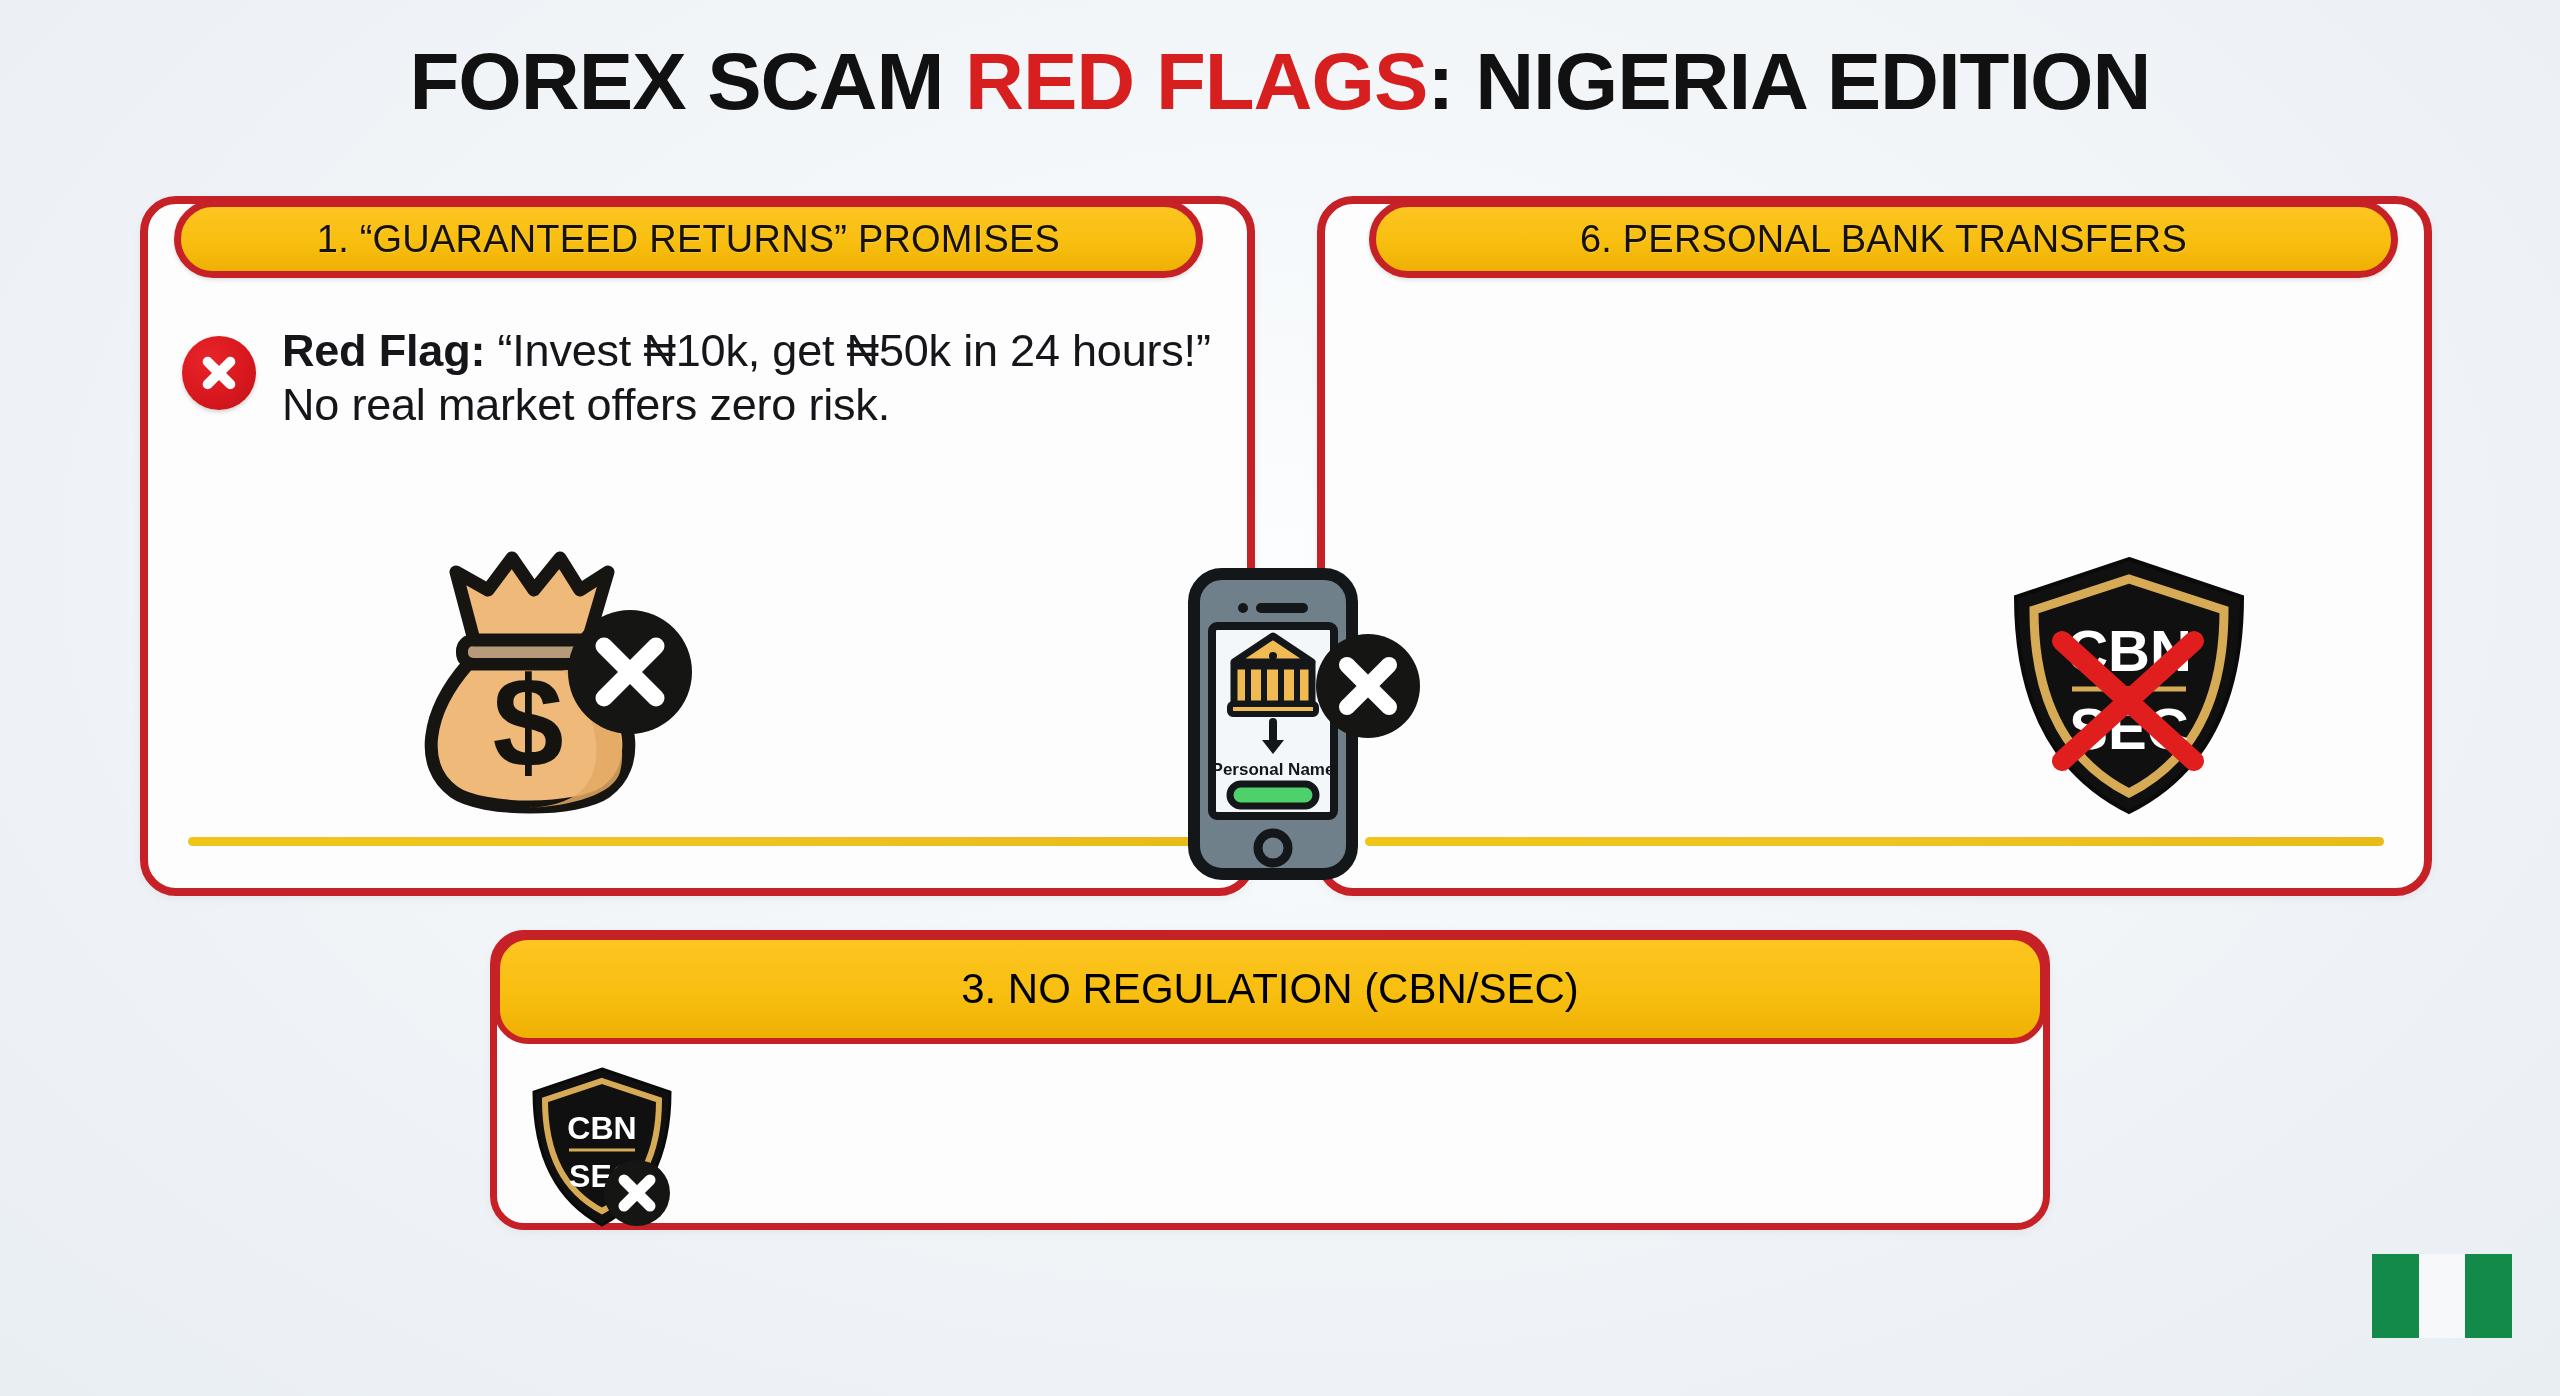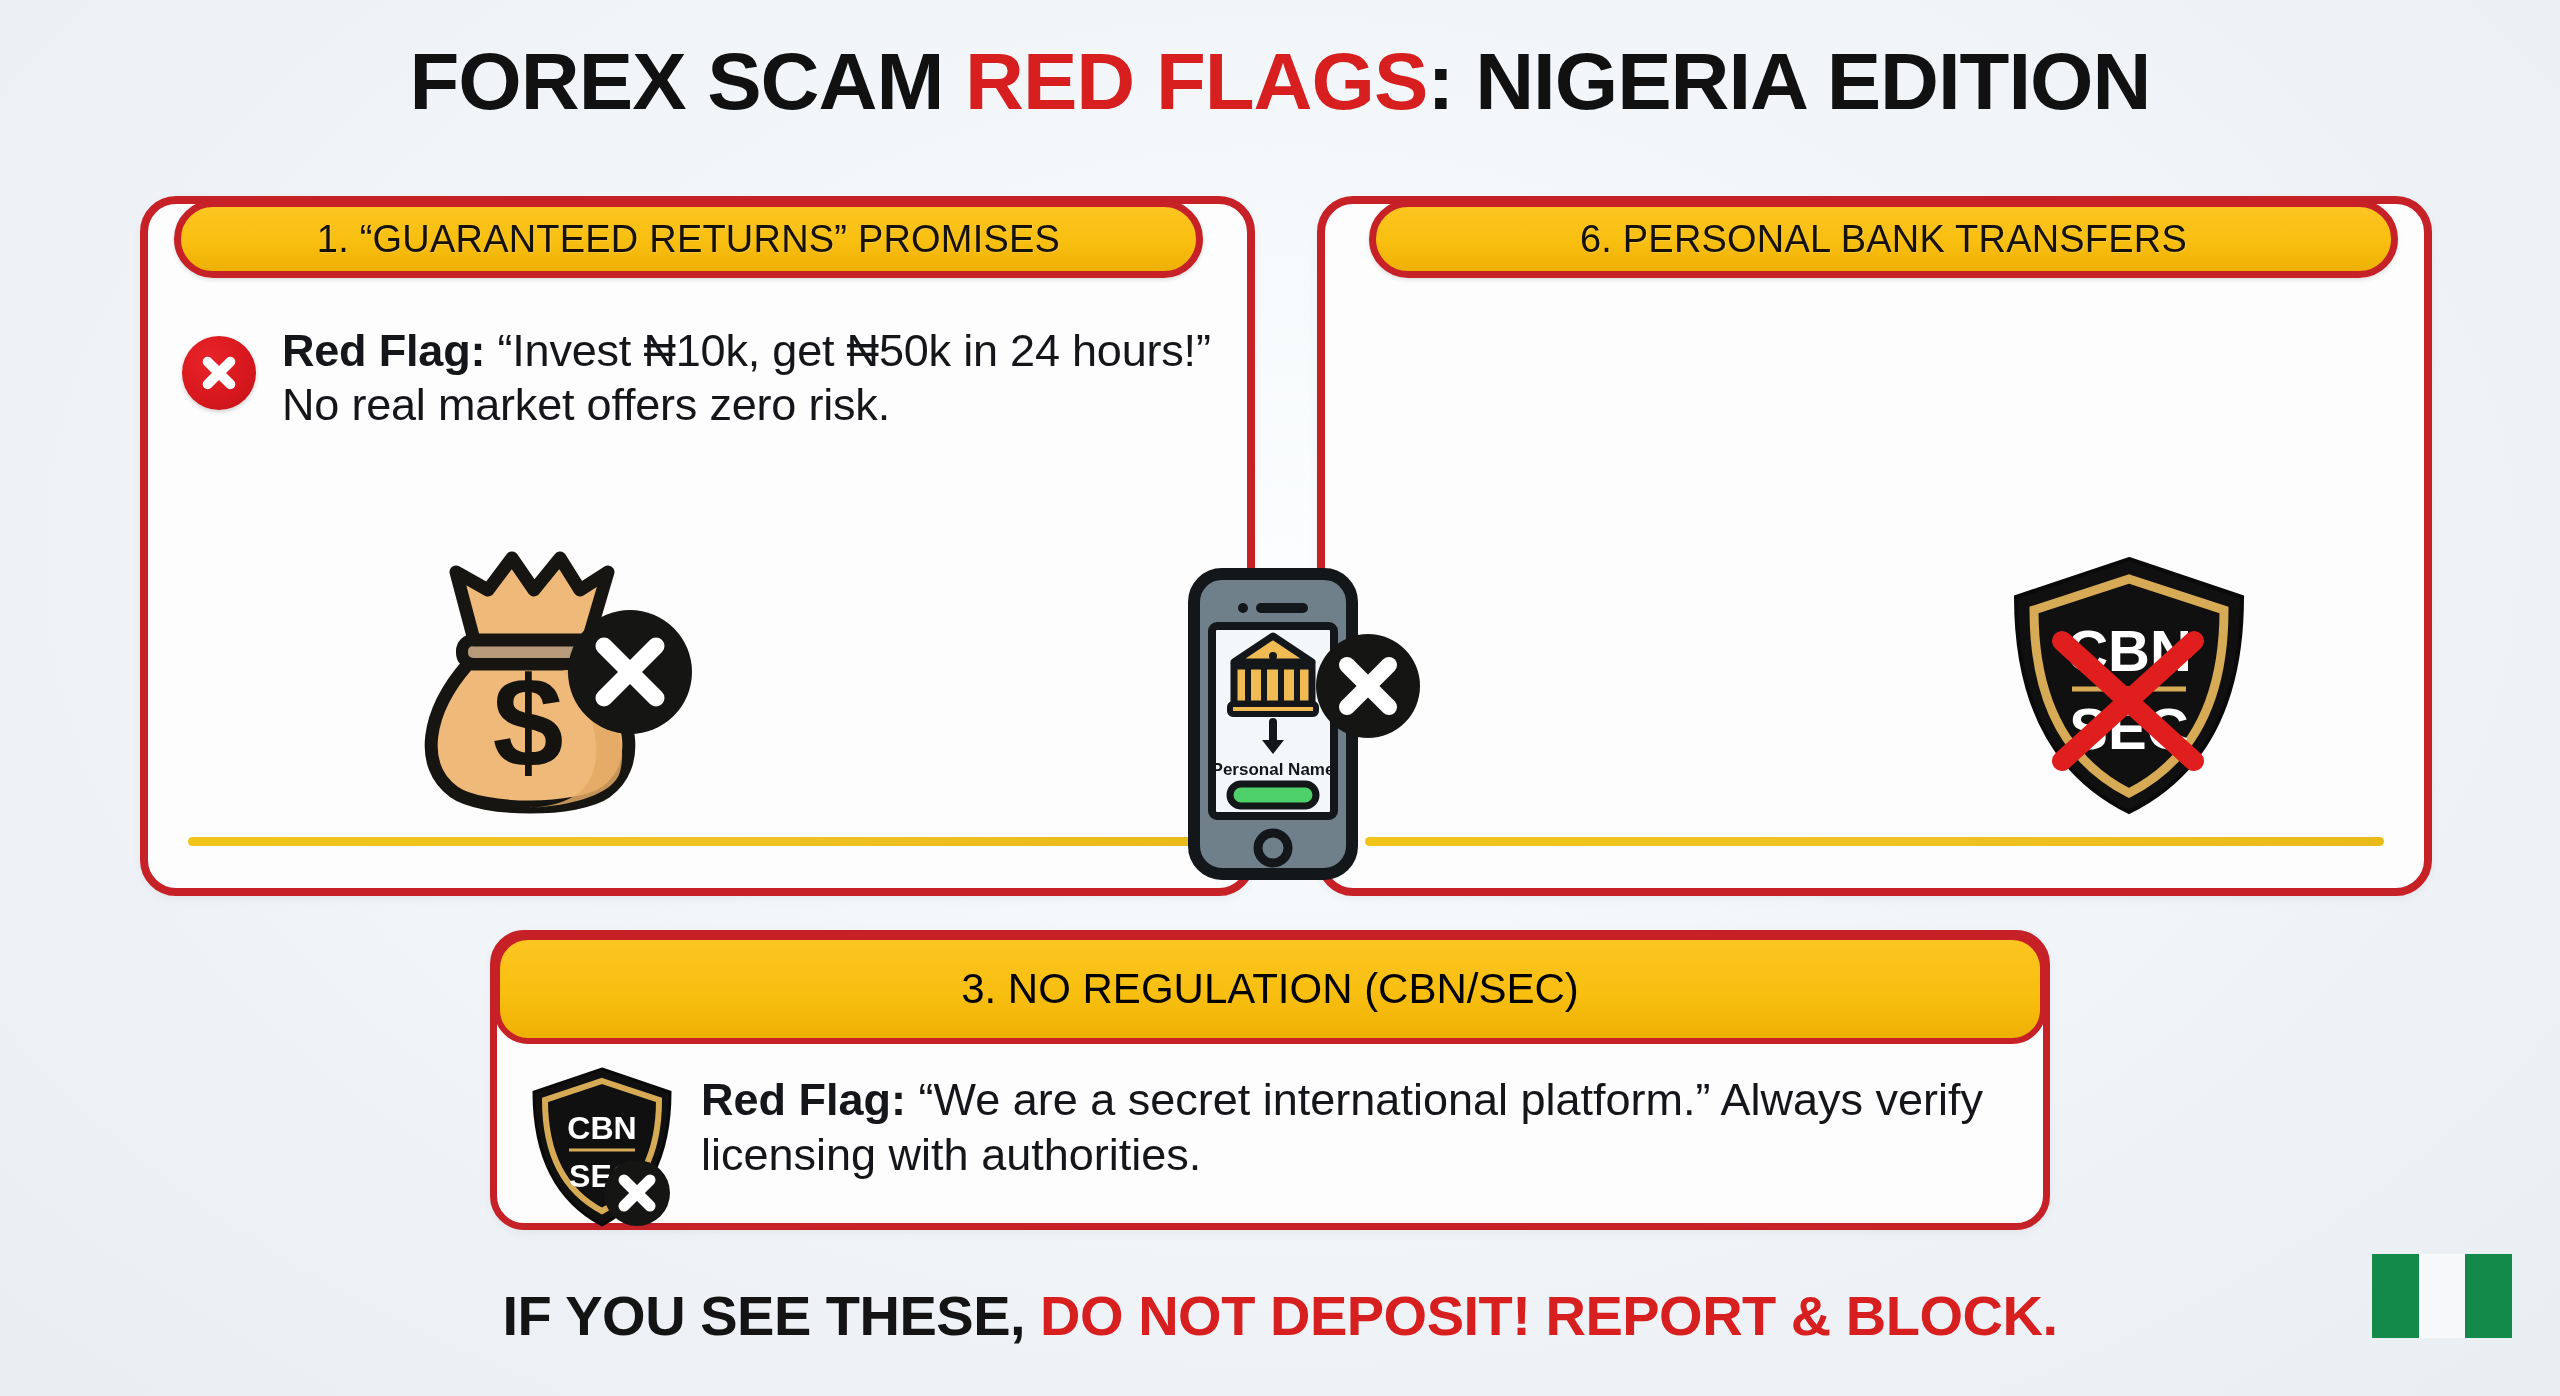--- a/index.html
+++ b/index.html
@@ -345,27 +345,23 @@
           <text x="75" y="74" font-family="'Liberation Sans', sans-serif" font-size="32" font-weight="700" fill="#ffffff" text-anchor="middle">CBN</text>
           <line x1="42" y1="85" x2="108" y2="85" stroke="#d7ab56" stroke-width="3"></line>
           <text x="75" y="122" font-family="'Liberation Sans', sans-serif" font-size="32" font-weight="700" fill="#ffffff" text-anchor="middle">SEC</text>
           <circle cx="110" cy="128" r="33" fill="#151514"></circle>
           <g stroke="#ffffff" stroke-width="11" stroke-linecap="round">
             <line x1="97" y1="115" x2="123" y2="141"></line>
             <line x1="123" y1="115" x2="97" y2="141"></line>
           </g>
         </svg>
       </div>
-      <div class="txt"><b>Red Flag:</b><span> “We are a secret international platform.” Always verify licensing with authorities.</span></div>
     </div>
   </div>
 
-  <div class="footer">
-    <span>IF YOU SEE THESE, </span><span class="accent">DO NOT DEPOSIT! REPORT &amp; BLOCK.</span>
-  </div>
 
   <div class="ng-flag">
     <div class="bar green"></div>
     <div class="bar white"></div>
     <div class="bar green"></div>
   </div>
 
 </div>
 
 </body></html>

